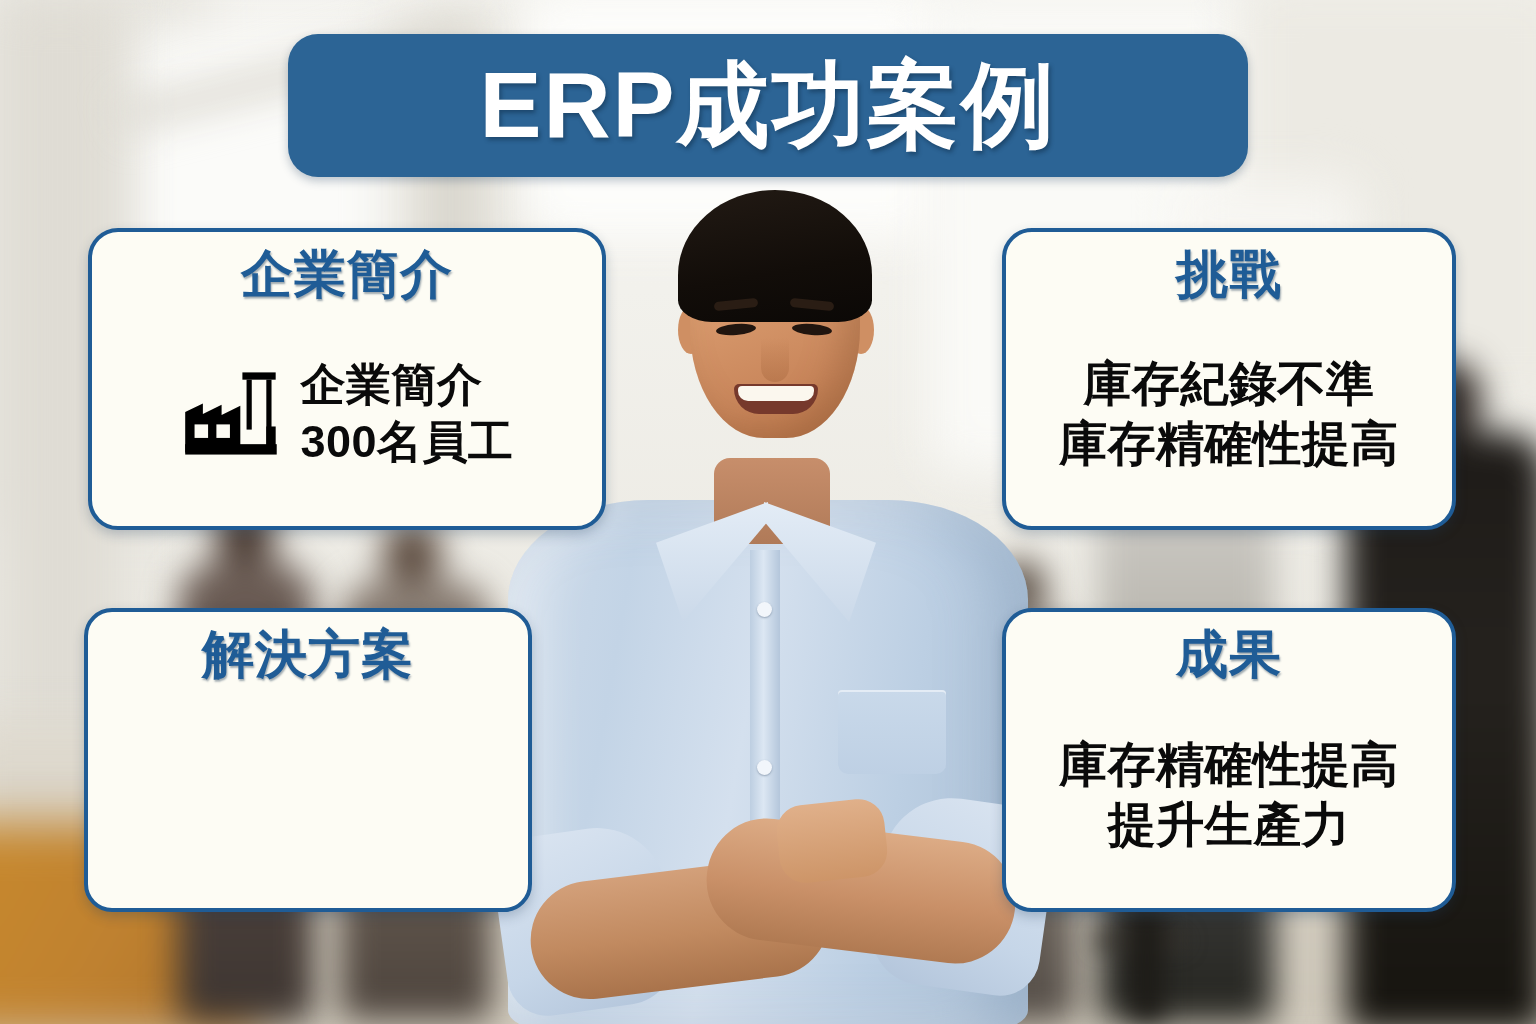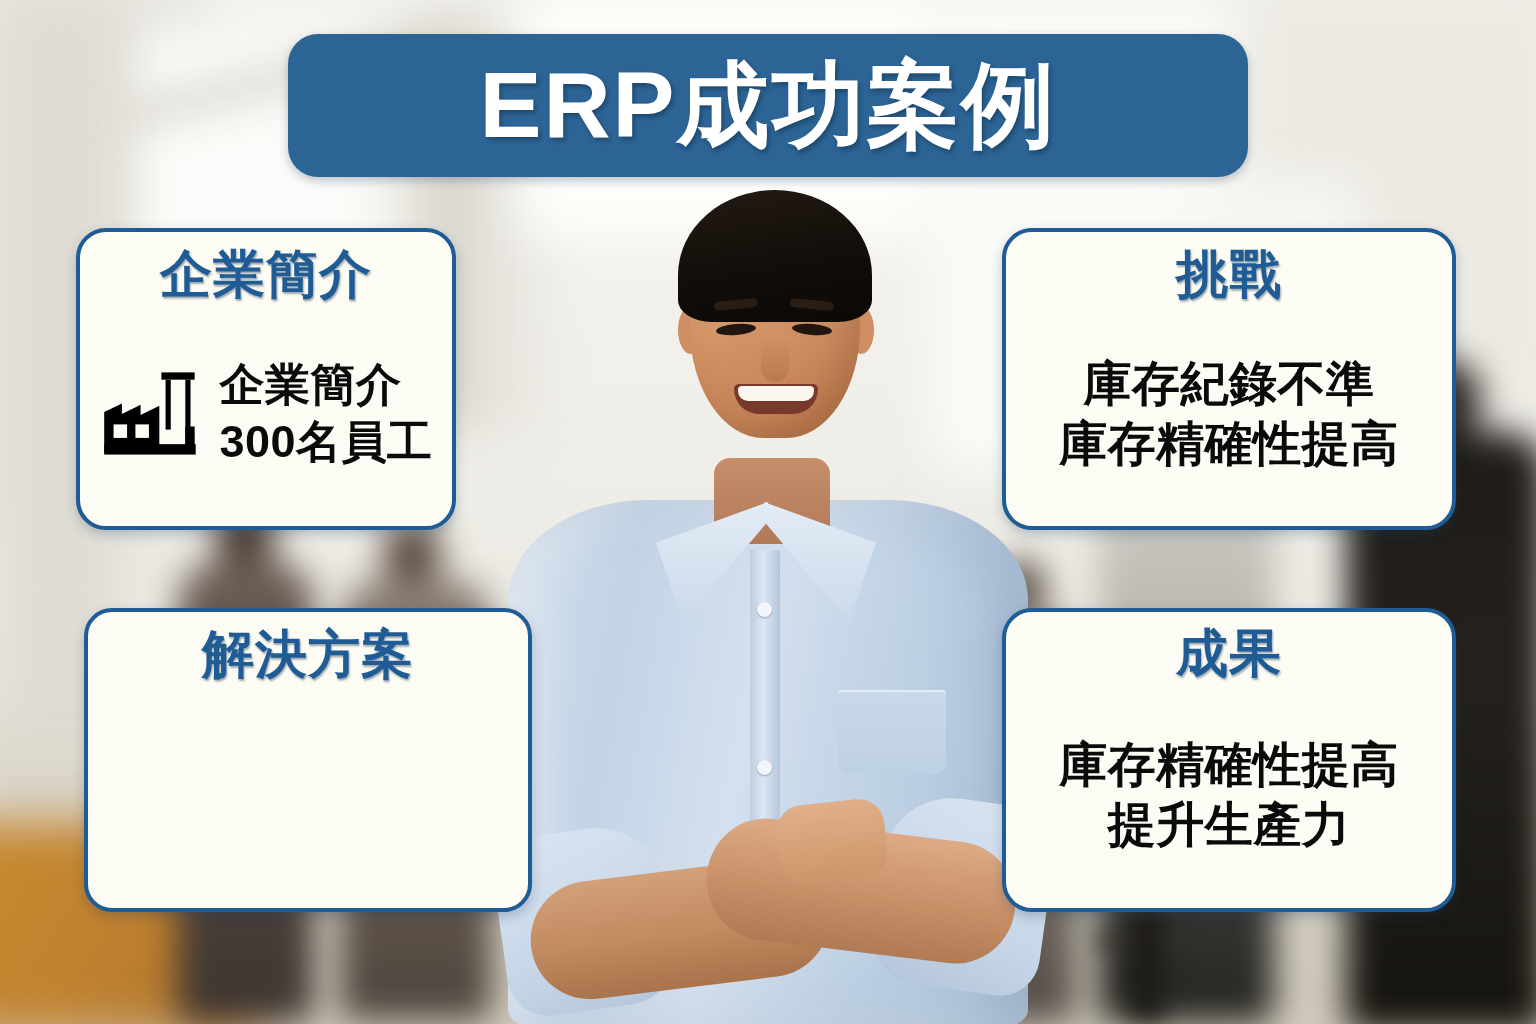--- a/index.html
+++ b/index.html
@@ -245,24 +245,24 @@
   
   .card {
     position:absolute;
     background:#fdfcf4;
     border:4px solid #1f5c96;
     border-radius:30px;
     box-shadow:0 5px 12px rgba(30,60,90,.25);
     padding:14px 16px 16px;
     display:flex; flex-direction:column; align-items:center;
   }
-  .card-tl { left:76px;  top:228px; width:380px; height:302px; }
+  .card-tl { left:88px;  top:228px; width:518px; height:302px; }
   .card-tr { left:1002px;top:228px; width:454px; height:302px;align-items:center; }
   .card-bl { left:84px;  top:608px; width:448px; height:304px;border-radius:28px; }
-  .card-br { left:1002px;top:608px; width:454px; height:304px;font-family:Liberation Serif, serif; }
+  .card-br { left:1002px;top:608px; width:454px; height:304px; }
 
   .card-title {
     color:#1f5c96;
     font-size:52px;
     font-weight:bold;
     line-height:1.08;
     letter-spacing:1px;
     text-shadow:1px 2px 2px rgba(18,45,72,.40);
     white-space:nowrap;
   }

